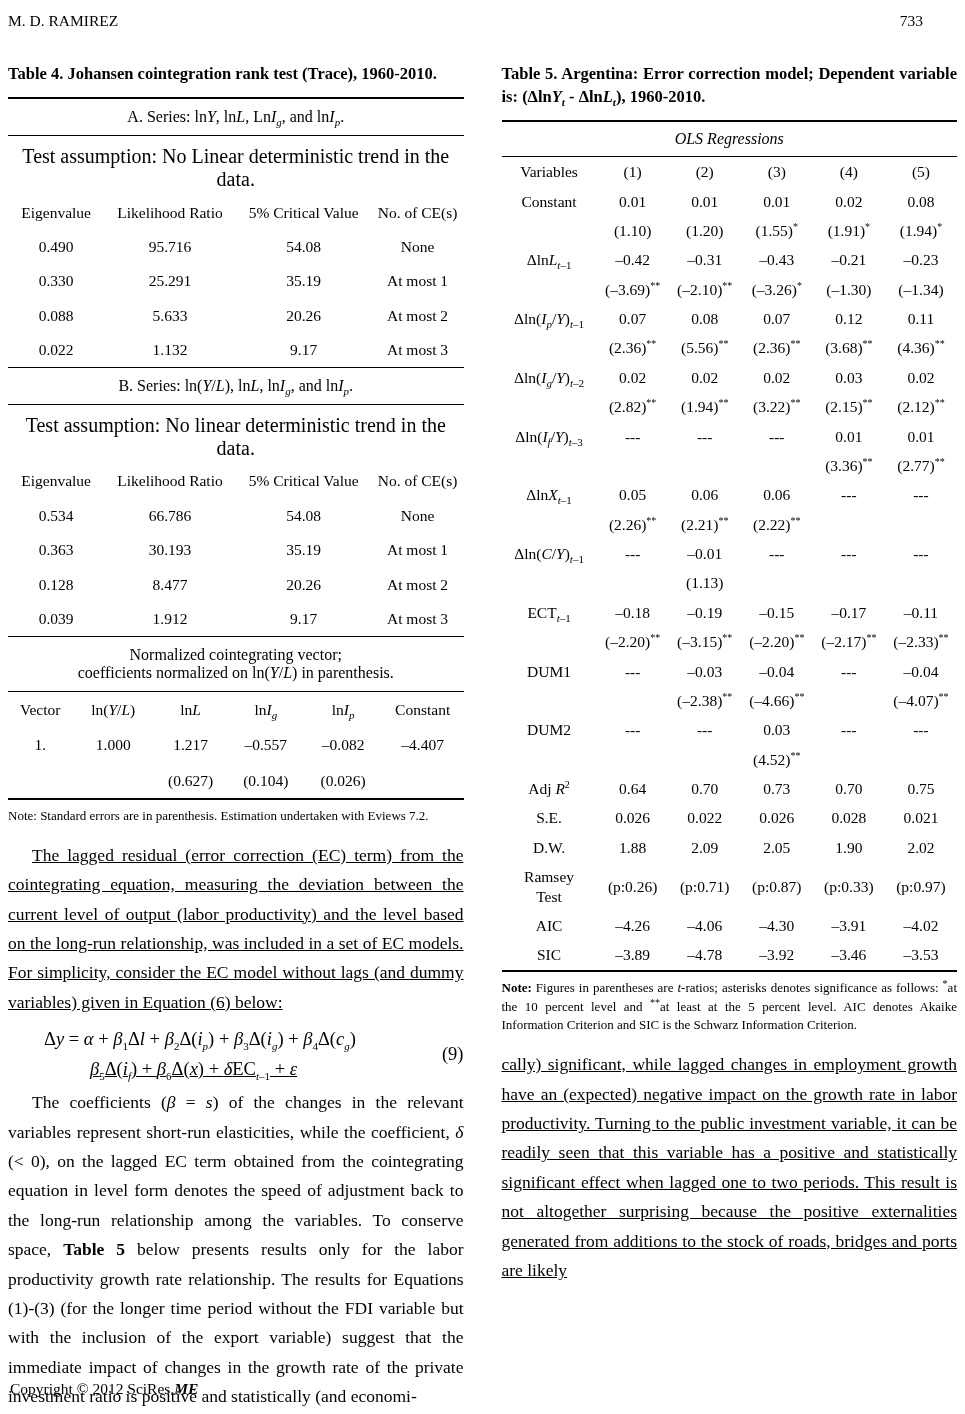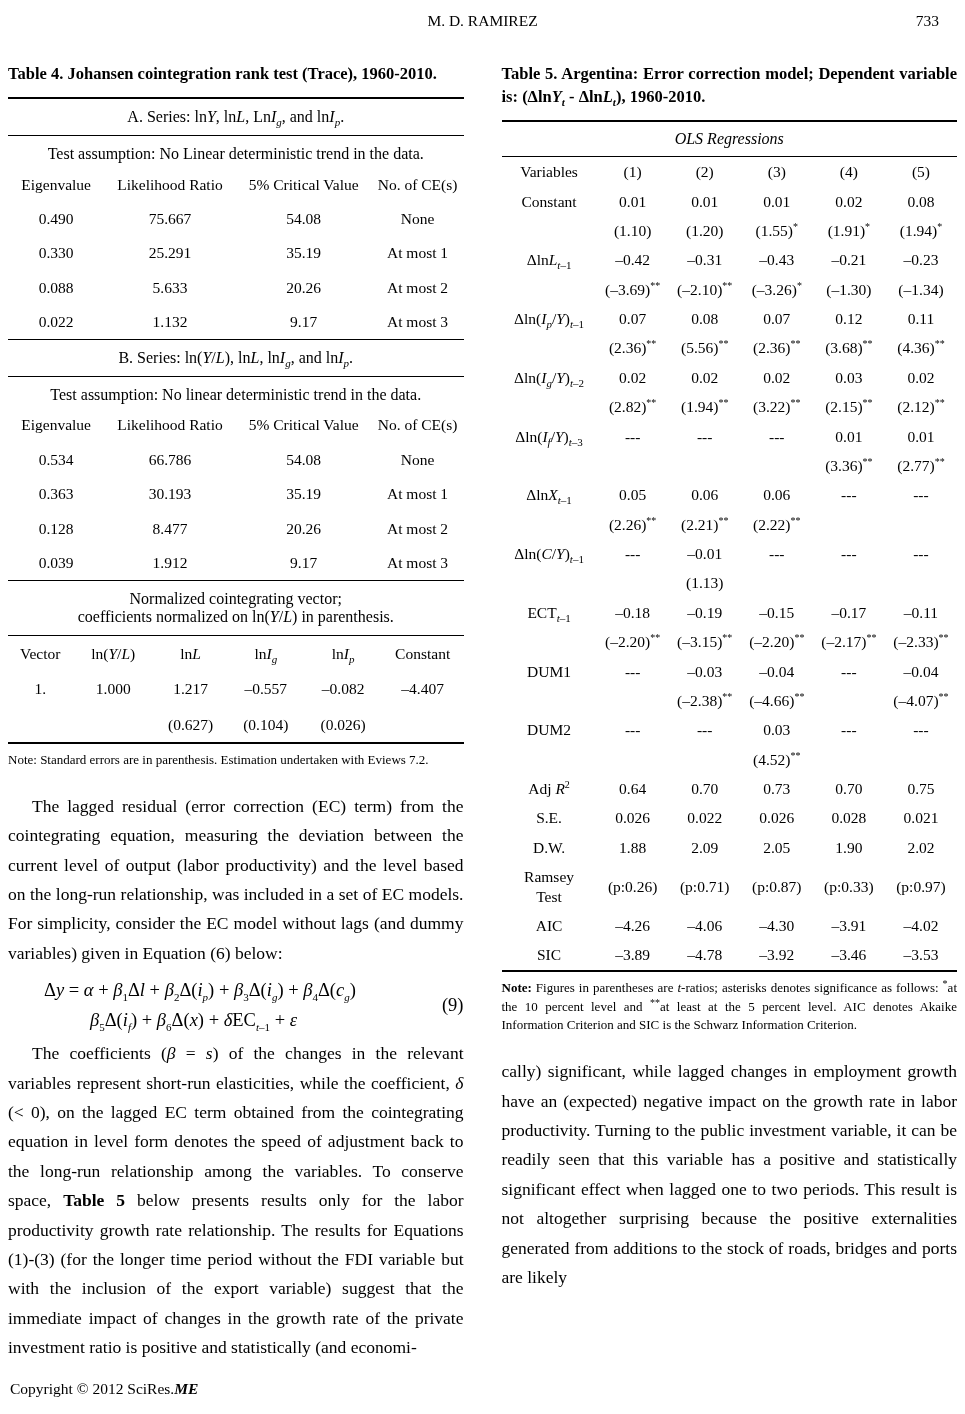--- a/index.html
+++ b/index.html
@@ -2,54 +2,54 @@
 <html><head>
 <meta charset="utf-8">
 <style>
   html,body { margin:0; padding:0; background:#e8e8e8; }
   .page {
     width:965px; height:1414px; margin:0 auto; position:relative;
     background:#ffffff; color:#000;
     font-family:"Liberation Serif","DejaVu Serif",serif;
     padding:12px 8px; box-sizing:border-box; overflow:hidden;
   }
-  .page-header { position:relative; height:24px; text-align:center; font-size:15.5px; }
-  .page-number { position:absolute; right:18px; top:0; }
+  .page-header { position:relative; height:24px; text-align:left; font-size:15.5px; }
+  .page-number { position:absolute; right:34px; top:0; }
   .columns { display:flex; gap:38px; margin-top:26px; }
   .col { flex:1; min-width:0; }
 
   .table-caption { font-weight:bold; font-size:16.5px; line-height:1.4; text-align:justify; margin-bottom:12px; }
   .rule { height:0; border-top:2px solid #000; }
   .rule.thin { border-top-width:1.5px; }
   .sect-title { text-align:center; font-size:16px; padding:9px 0; }
-  .assumption { text-align:center; font-size:16px; padding:9px 0 4px 0; }
+  .assumption { text-align:center; font-size:20px; padding:9px 0 4px 0; }
   .ols-header { text-align:center; font-size:16px; padding:8px 0;font-style:italic; }
 
   table { width:100%; border-collapse:collapse; table-layout:fixed; }
   td { text-align:center; vertical-align:middle; font-size:15.5px; padding:6px 2px; line-height:1.25; }
   .t4 td:nth-child(1){width:21%} .t4 td:nth-child(2){width:29%}
   .t4 td:nth-child(3){width:30%} .t4 td:nth-child(4){width:20%}
   .t4 td { padding:7.5px 2px; }
   .tv td:nth-child(1){width:14%} .tv td:nth-child(2){width:18%}
   .tv td:nth-child(3){width:16%} .tv td:nth-child(4){width:17%}
   .tv td:nth-child(5){width:17%} .tv td:nth-child(6){width:18%}
   .tv td { padding:8px 2px; }
   .t5 td:nth-child(1){width:20%}
   .t5 td { padding:5px 2px; font-size:15.5px; }
   sup { font-size:10px; vertical-align:super; line-height:0; }
   sub { font-size:11px; vertical-align:sub; line-height:0; }
 
   .table-note { font-size:13px; line-height:1.45; text-align:justify; margin-top:7px; }
   .body-para { font-size:17.5px; line-height:1.68; text-align:justify; margin:0; }
   .indent { text-indent:24px; }
-  .first-para { margin-top:22px; }
+  .first-para { margin-top:15px;text-decoration:underline; }
   .equation { display:flex; align-items:center; margin:12px 0 8px 0; font-size:18.5px; }
   .eq-lines { flex:1; }
   .eq-l1 { padding-left:36px; }
-  .eq-l2 { padding-left:82px; margin-top:9px; }
+  .eq-l2 { padding-left:82px; margin-top:9px;text-decoration:underline; }
   .eq-number { width:54px; text-align:right; }
   .page-footer { position:absolute; left:10px; right:12px; bottom:16px;
     display:flex; justify-content:flex-start; font-size:15.5px; }
   .journal { font-weight:bold; font-style:italic; }
 </style>
 </head>
 <body>
 
 <div class="page">
 
@@ -71,21 +71,21 @@
         <table class="t4">
             <tbody>
               <tr>
                 <td>Eigenvalue</td>
                 <td>Likelihood Ratio</td>
                 <td>5% Critical Value</td>
                 <td>No. of CE(s)</td>
               </tr>
               <tr>
                 <td>0.490</td>
-                <td>75.667</td>
+                <td>95.716</td>
                 <td>54.08</td>
                 <td>None</td>
               </tr>
               <tr>
                 <td>0.330</td>
                 <td>25.291</td>
                 <td>35.19</td>
                 <td>At most 1</td>
               </tr>
               <tr>

